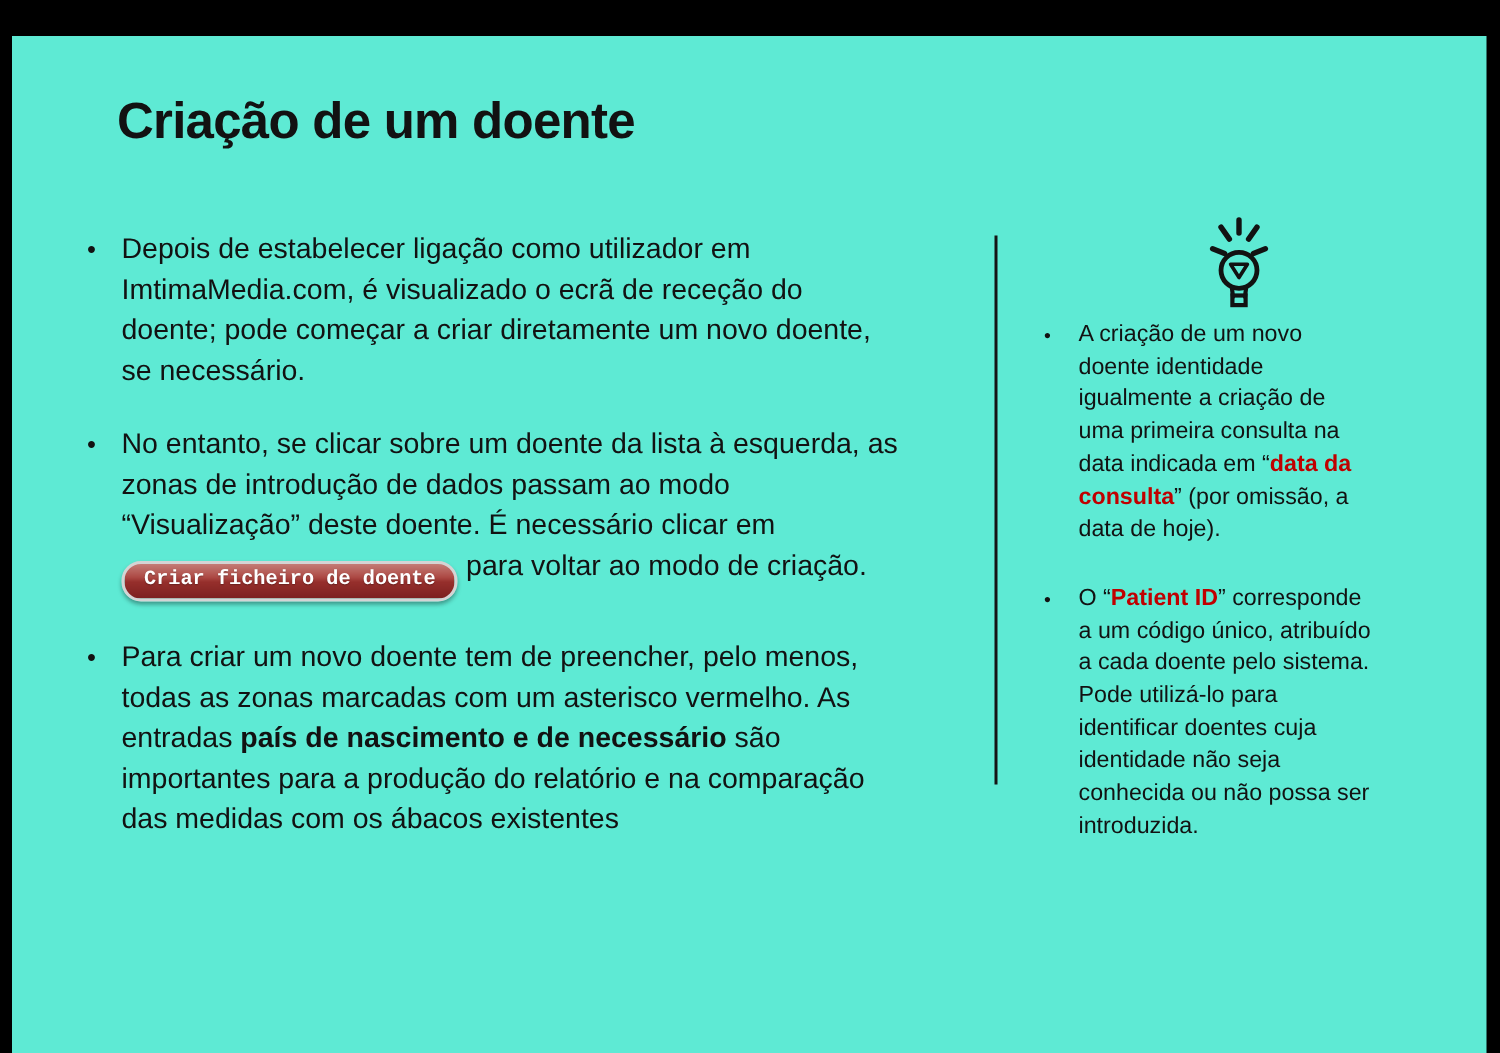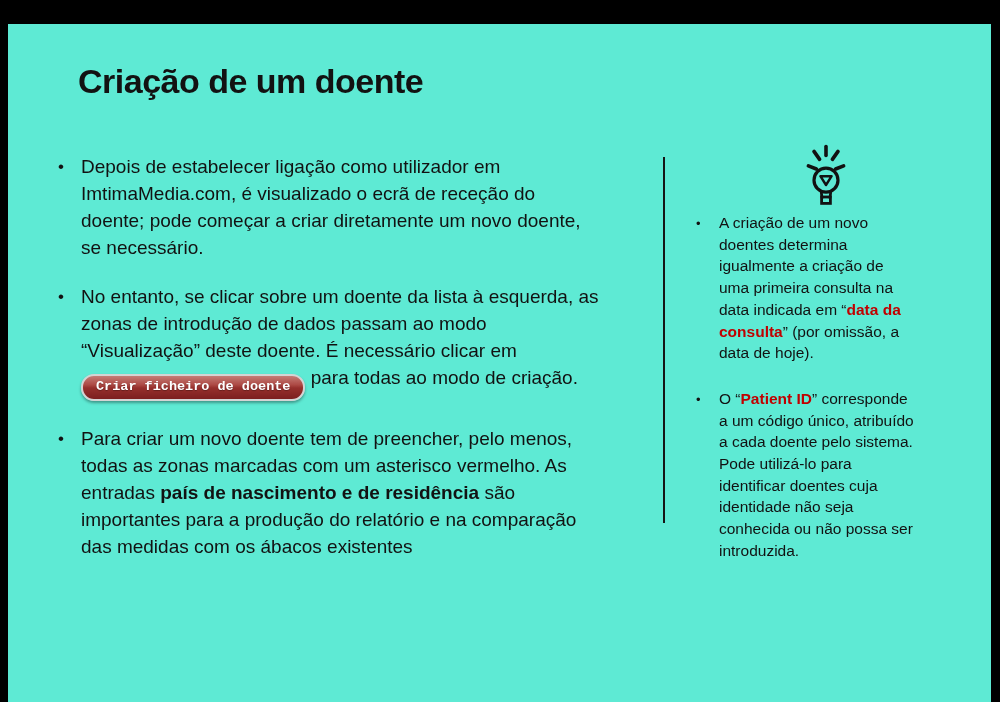--- a/index.html
+++ b/index.html
@@ -107,27 +107,27 @@
       <span class="content"><span>Depois de estabelecer ligação como utilizador em
 ImtimaMedia.com, é visualizado o ecrã de receção do
 doente; pode começar a criar diretamente um novo doente,
 se necessário.</span></span>
     </li>
     <li>
       <span class="marker">•</span>
       <span class="content"><span>No entanto, se clicar sobre um doente da lista à esquerda, as
 zonas de introdução de dados passam ao modo
 “Visualização” deste doente. É necessário clicar em
-</span><span class="inline-button">Criar ficheiro de doente</span><span> para todas ao modo de criação.</span></span>
+</span><span class="inline-button">Criar ficheiro de doente</span><span> para voltar ao modo de criação.</span></span>
     </li>
     <li>
       <span class="marker">•</span>
       <span class="content"><span>Para criar um novo doente tem de preencher, pelo menos,
 todas as zonas marcadas com um asterisco vermelho. As
-entradas </span><span class="b">país de nascimento e de residência</span><span> são
+entradas </span><span class="b">país de nascimento e de necessário</span><span> são
 importantes para a produção do relatório e na comparação
 das medidas com os ábacos existentes</span></span>
     </li>
   </ul>
 
   <div class="divider"></div>
 
   <div class="bulb-wrap">
     <svg width="48" height="68" viewBox="0 0 60 84" fill="none" xmlns="http://www.w3.org/2000/svg">
       <g stroke="#121212" stroke-linecap="round">
@@ -142,21 +142,21 @@
         <path d="M36 60 L35 68" stroke-width="3.5"></path>
         <rect x="24.5" y="67" width="11" height="8" stroke-width="3.5"></rect>
       </g>
     </svg>
   </div>
 
   <ul class="bullets right-list">
     <li>
       <span class="marker">•</span>
       <span class="content"><span>A criação de um novo
-doentes determina
+doente identidade
 igualmente a criação de
 uma primeira consulta na
 data indicada em “</span><span class="b r">data da
 consulta</span><span>” (por omissão, a
 data de hoje).</span></span>
     </li>
     <li>
       <span class="marker">•</span>
       <span class="content"><span>O “</span><span class="b r">Patient ID</span><span>” corresponde
 a um código único, atribuído

